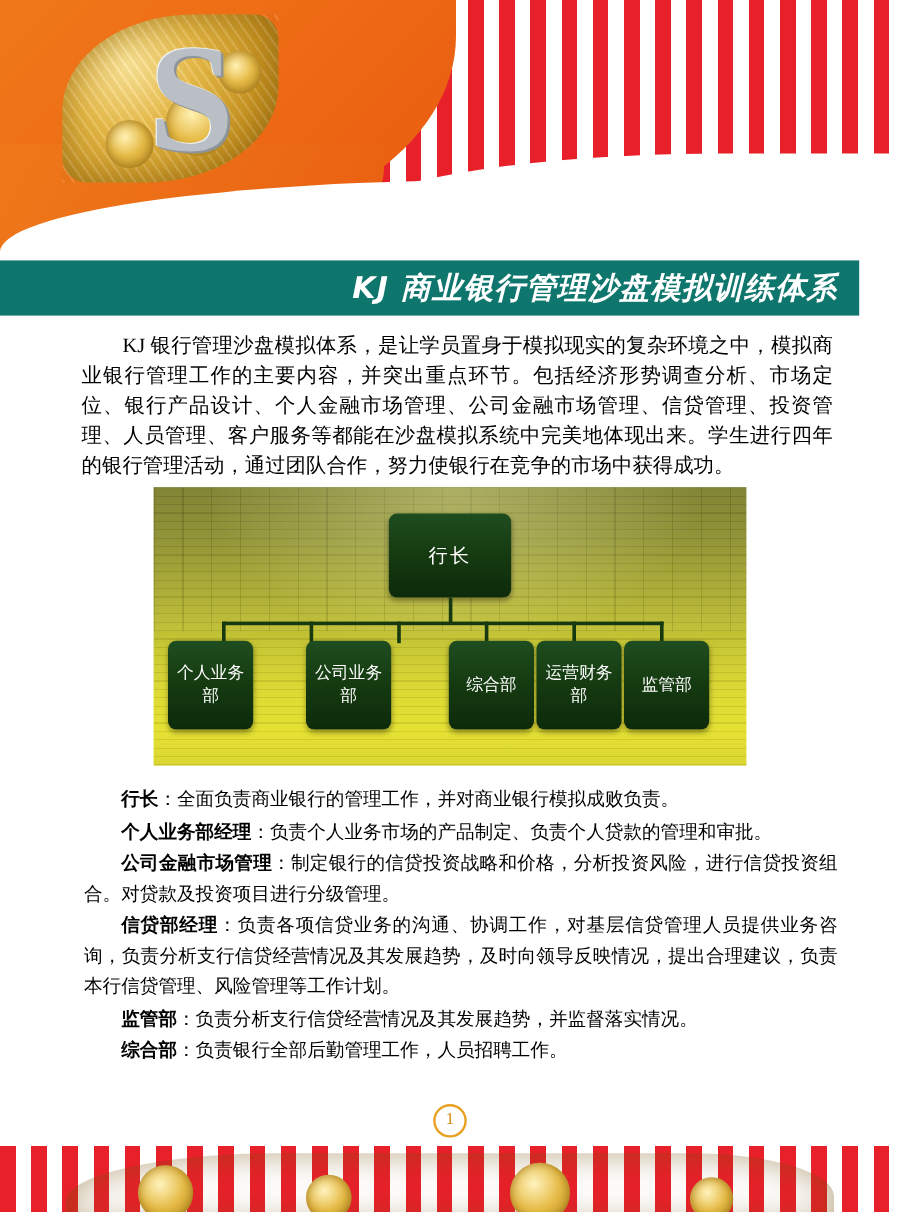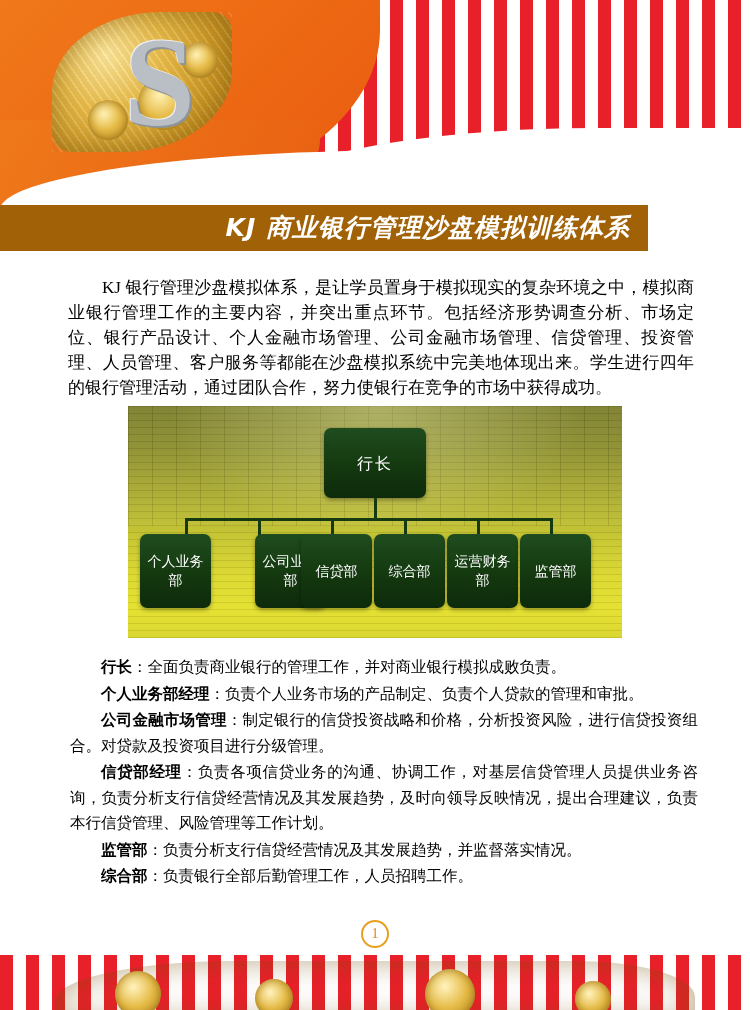--- a/index.html
+++ b/index.html
@@ -109,23 +109,23 @@
     font-size: 128px;
     font-weight: bold;
     color: #b9bfc4;
     text-shadow: 2px 2px 0 #8d949a, -1px -1px 0 #eef1f3;
     line-height: 1;
   }
 
   
   .title-bar {
     position: absolute;
-    left: 0; top: 205px;
-    width: 648px; height: 46px;
-    background: #a16207;
+    left: 0; top: 217px;
+    width: 716px; height: 46px;
+    background: #0f766e;
   }
   .title-bar .title-text {
     position: absolute;
     left: 0; right: 18px; top: 6px;
     text-align: right;
     color: #ffffff;
     font-family: "DejaVu Sans", "Liberation Sans", sans-serif;
     font-size: 25px;
     font-weight: bold;
     letter-spacing: 1px;
@@ -344,21 +344,20 @@
     <div class="connector-h"></div>
     <div class="connector-stub s0"></div>
     <div class="connector-stub s1"></div>
     <div class="connector-stub s2"></div>
     <div class="connector-stub s3"></div>
     <div class="connector-stub s4"></div>
     <div class="connector-stub s5"></div>
 
     <div class="node child c0">个人业务部</div>
     <div class="node child c1">公司业务部</div>
-    <div class="node child c2">信贷部</div>
     <div class="node child c3">综合部</div>
     <div class="node child c4">运营财务部</div>
     <div class="node child c5">监管部</div>
   </div>
 
   <div class="defs">
     <div class="def-item def-indent">
       <span class="term">行长</span><span>：全面负责商业银行的管理工作，并对商业银行模拟成败负责。</span>
     </div>
     <div class="def-item def-indent">

